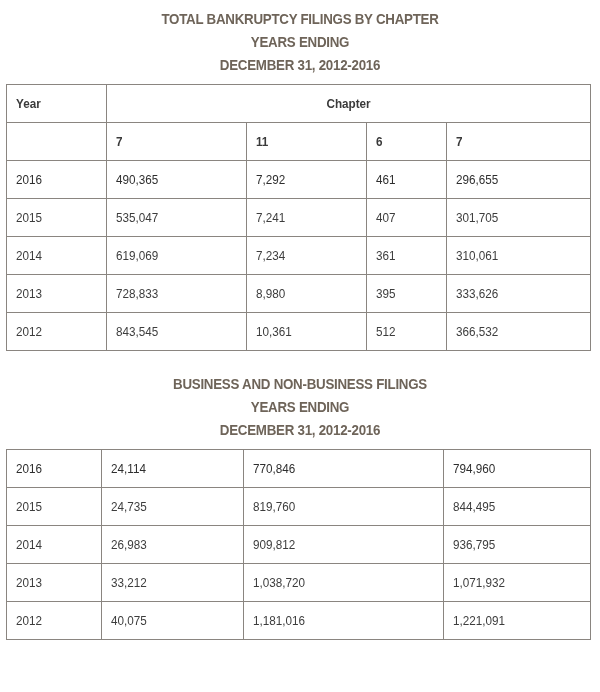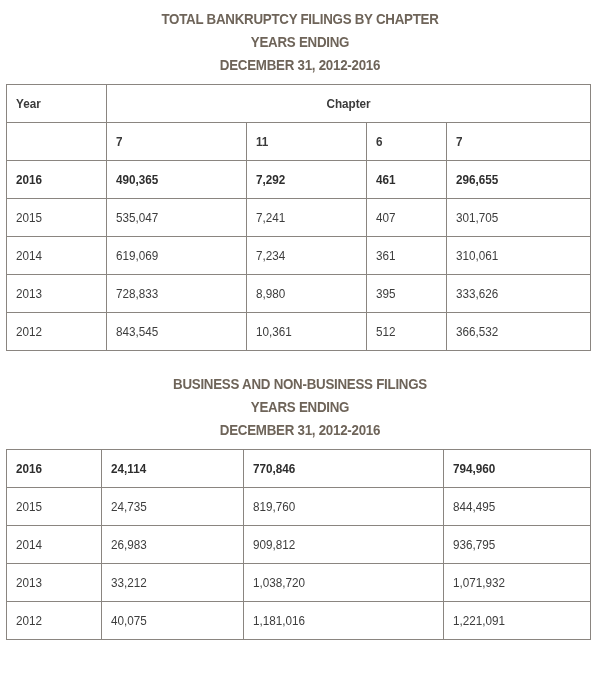--- a/index.html
+++ b/index.html
@@ -7,21 +7,21 @@
          font-family: "Liberation Sans", sans-serif; color: #3a3a3a; }
   .title { position: absolute; left: 0; width: 600px; text-align: center;
            color: #6e6459; font-weight: bold; font-size: 15.5px; line-height: 23px;
            letter-spacing: -0.3px; transform: scaleX(0.86); transform-origin: center; }
   .title div { white-space: nowrap; }
   table { position: absolute; left: 6px; border-collapse: collapse; table-layout: fixed;
           font-size: 13px; color: #3d3d3d; }
   td { border: 1px solid #8a8580; height: 37px; padding: 0 0 0 9px; vertical-align: middle;
        white-space: nowrap; }
   td span { display: inline-block; transform: scaleX(0.9); transform-origin: left center; }
-  .bold td { font-weight: bold; color: #2e2e2e; }
+  .bold td { font-weight: normal; color: #2e2e2e; }
   .hdr td { font-weight: bold; color: #3a3a3a; }
   .center { text-align: center; padding-left: 0; }
   .center span { transform-origin: center; }
   #t1 { top: 84px; width: 584px; }
   #t2 { top: 449px; width: 584px; }
 </style>
 </head>
 <body>
 
 <div class="title" style="top:7px;">

